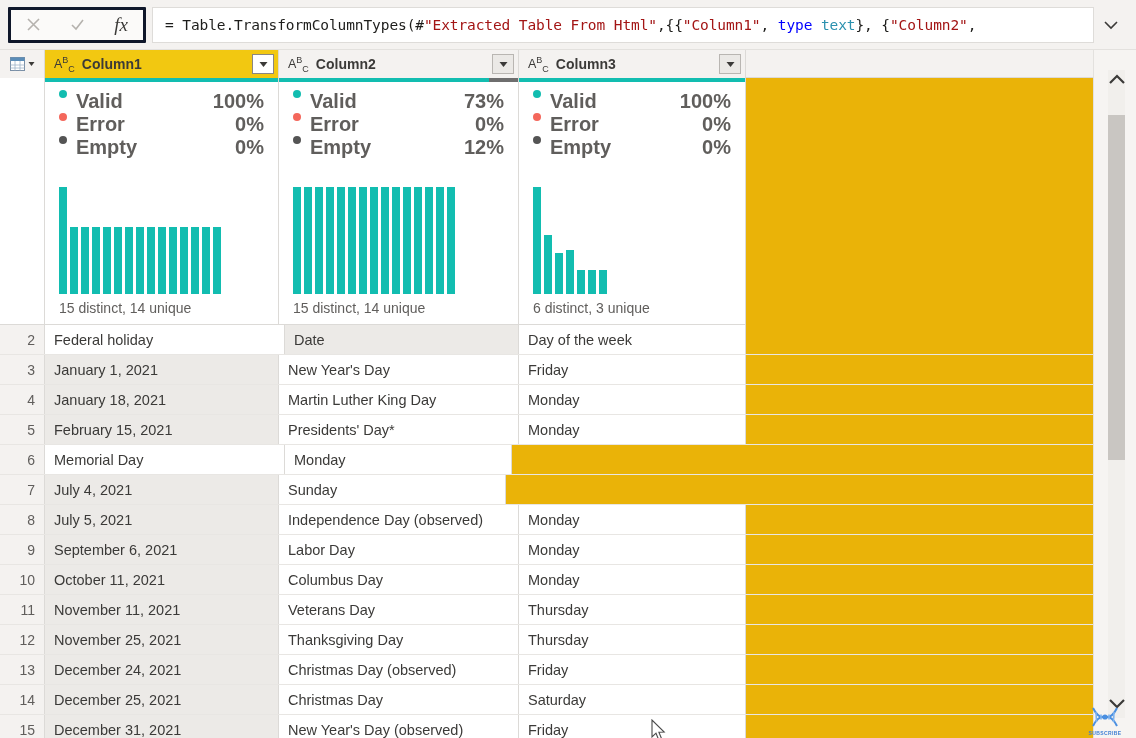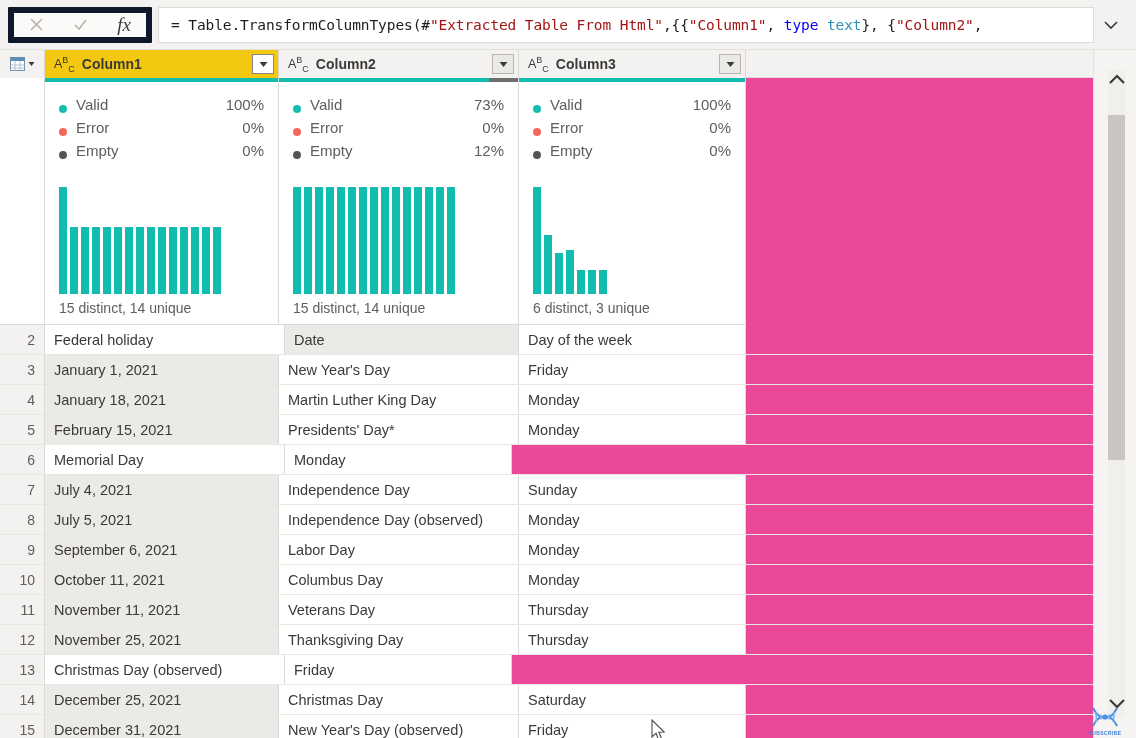--- a/index.html
+++ b/index.html
@@ -16,21 +16,21 @@
     width: 1136px; height: 50px;
     background: #f4f2f0;
     display: flex; align-items: center;
     padding: 0 8px;
     border-bottom: 1px solid #e3e1de;
   }
   .fx-group {
     display: flex; align-items: center;
     height: 36px;
     background: #fbfaf9;
-    border: 6px solid #0f172a;
+    border: 3px solid #0f172a;
     border-radius: 1px;
   }
   .fx-btn {
     width: 44px; height: 34px;
     display: flex; align-items: center; justify-content: center;
     color: #b5b2ae;
   }
   .fx-btn svg { display: block; }
   .fx-italic {
     font-family: "Liberation Serif", serif;
@@ -60,21 +60,21 @@
   .formula-chevron {
     width: 34px; height: 34px; flex: none;
     display: flex; align-items: center; justify-content: center;
     color: #3b3a38;
   }
 
   
   .grid-wrap {
     position: absolute; top: 50px; left: 0;
     width: 1136px; height: 688px;
-    background: #ec4899;
+    background: #eab308;
   }
 
   .header-row {
     position: absolute; top: 0; left: 0;
     height: 28px; width: 1093px;
     display: flex;
     background: #f4f2f0;
     border-bottom: 1px solid #dcdad7;
   }
   .corner-cell {
@@ -139,24 +139,25 @@
   .qbar {
     height: 4px; width: 100%;
     display: flex; flex: none;
   }
   .qbar-valid { background: #12bdb0; height: 4px; }
   .qbar-empty { background: #6e6e6e; height: 4px; }
   .q-stats {
     padding: 8px 14px 0 14px;
   }
   .q-line {
-    display: flex; align-items: flex-end;
+    display: flex; align-items: flex-start;
     height: 23px;
-    font-size: 15px;
+    font-size: 20px;
     color: #605e5c;
+    font-weight: bold;
   }
   .q-dot {
     width: 8px; height: 8px; border-radius: 50%;
     flex: none; margin-right: 9px;
   }
   .q-label { flex: 1; }
   .q-pct { text-align: right; }
   .histogram {
     flex: 1;
     display: flex; align-items: flex-end;
@@ -467,21 +468,20 @@
         <div class="cell" style="width:227px">Monday</div>
       </div>
       <div class="data-row">
         <div class="rownum">6</div>
         <div class="cell" style="width:240px">Memorial Day</div>
         <div class="cell" style="width:227px">Monday</div>
       </div>
       <div class="data-row">
         <div class="rownum">7</div>
         <div class="cell selected-col" style="width:234px">July 4, 2021</div>
-        <div class="cell" style="width:240px">Independence Day</div>
         <div class="cell" style="width:227px">Sunday</div>
       </div>
       <div class="data-row">
         <div class="rownum">8</div>
         <div class="cell selected-col" style="width:234px">July 5, 2021</div>
         <div class="cell" style="width:240px">Independence Day (observed)</div>
         <div class="cell" style="width:227px">Monday</div>
       </div>
       <div class="data-row">
         <div class="rownum">9</div>
@@ -502,20 +502,21 @@
         <div class="cell" style="width:227px">Thursday</div>
       </div>
       <div class="data-row">
         <div class="rownum">12</div>
         <div class="cell selected-col" style="width:234px">November 25, 2021</div>
         <div class="cell" style="width:240px">Thanksgiving Day</div>
         <div class="cell" style="width:227px">Thursday</div>
       </div>
       <div class="data-row">
         <div class="rownum">13</div>
+        <div class="cell selected-col" style="width:234px">December 24, 2021</div>
         <div class="cell" style="width:240px">Christmas Day (observed)</div>
         <div class="cell" style="width:227px">Friday</div>
       </div>
       <div class="data-row">
         <div class="rownum">14</div>
         <div class="cell selected-col" style="width:234px">December 25, 2021</div>
         <div class="cell" style="width:240px">Christmas Day</div>
         <div class="cell" style="width:227px">Saturday</div>
       </div>
       <div class="data-row">

